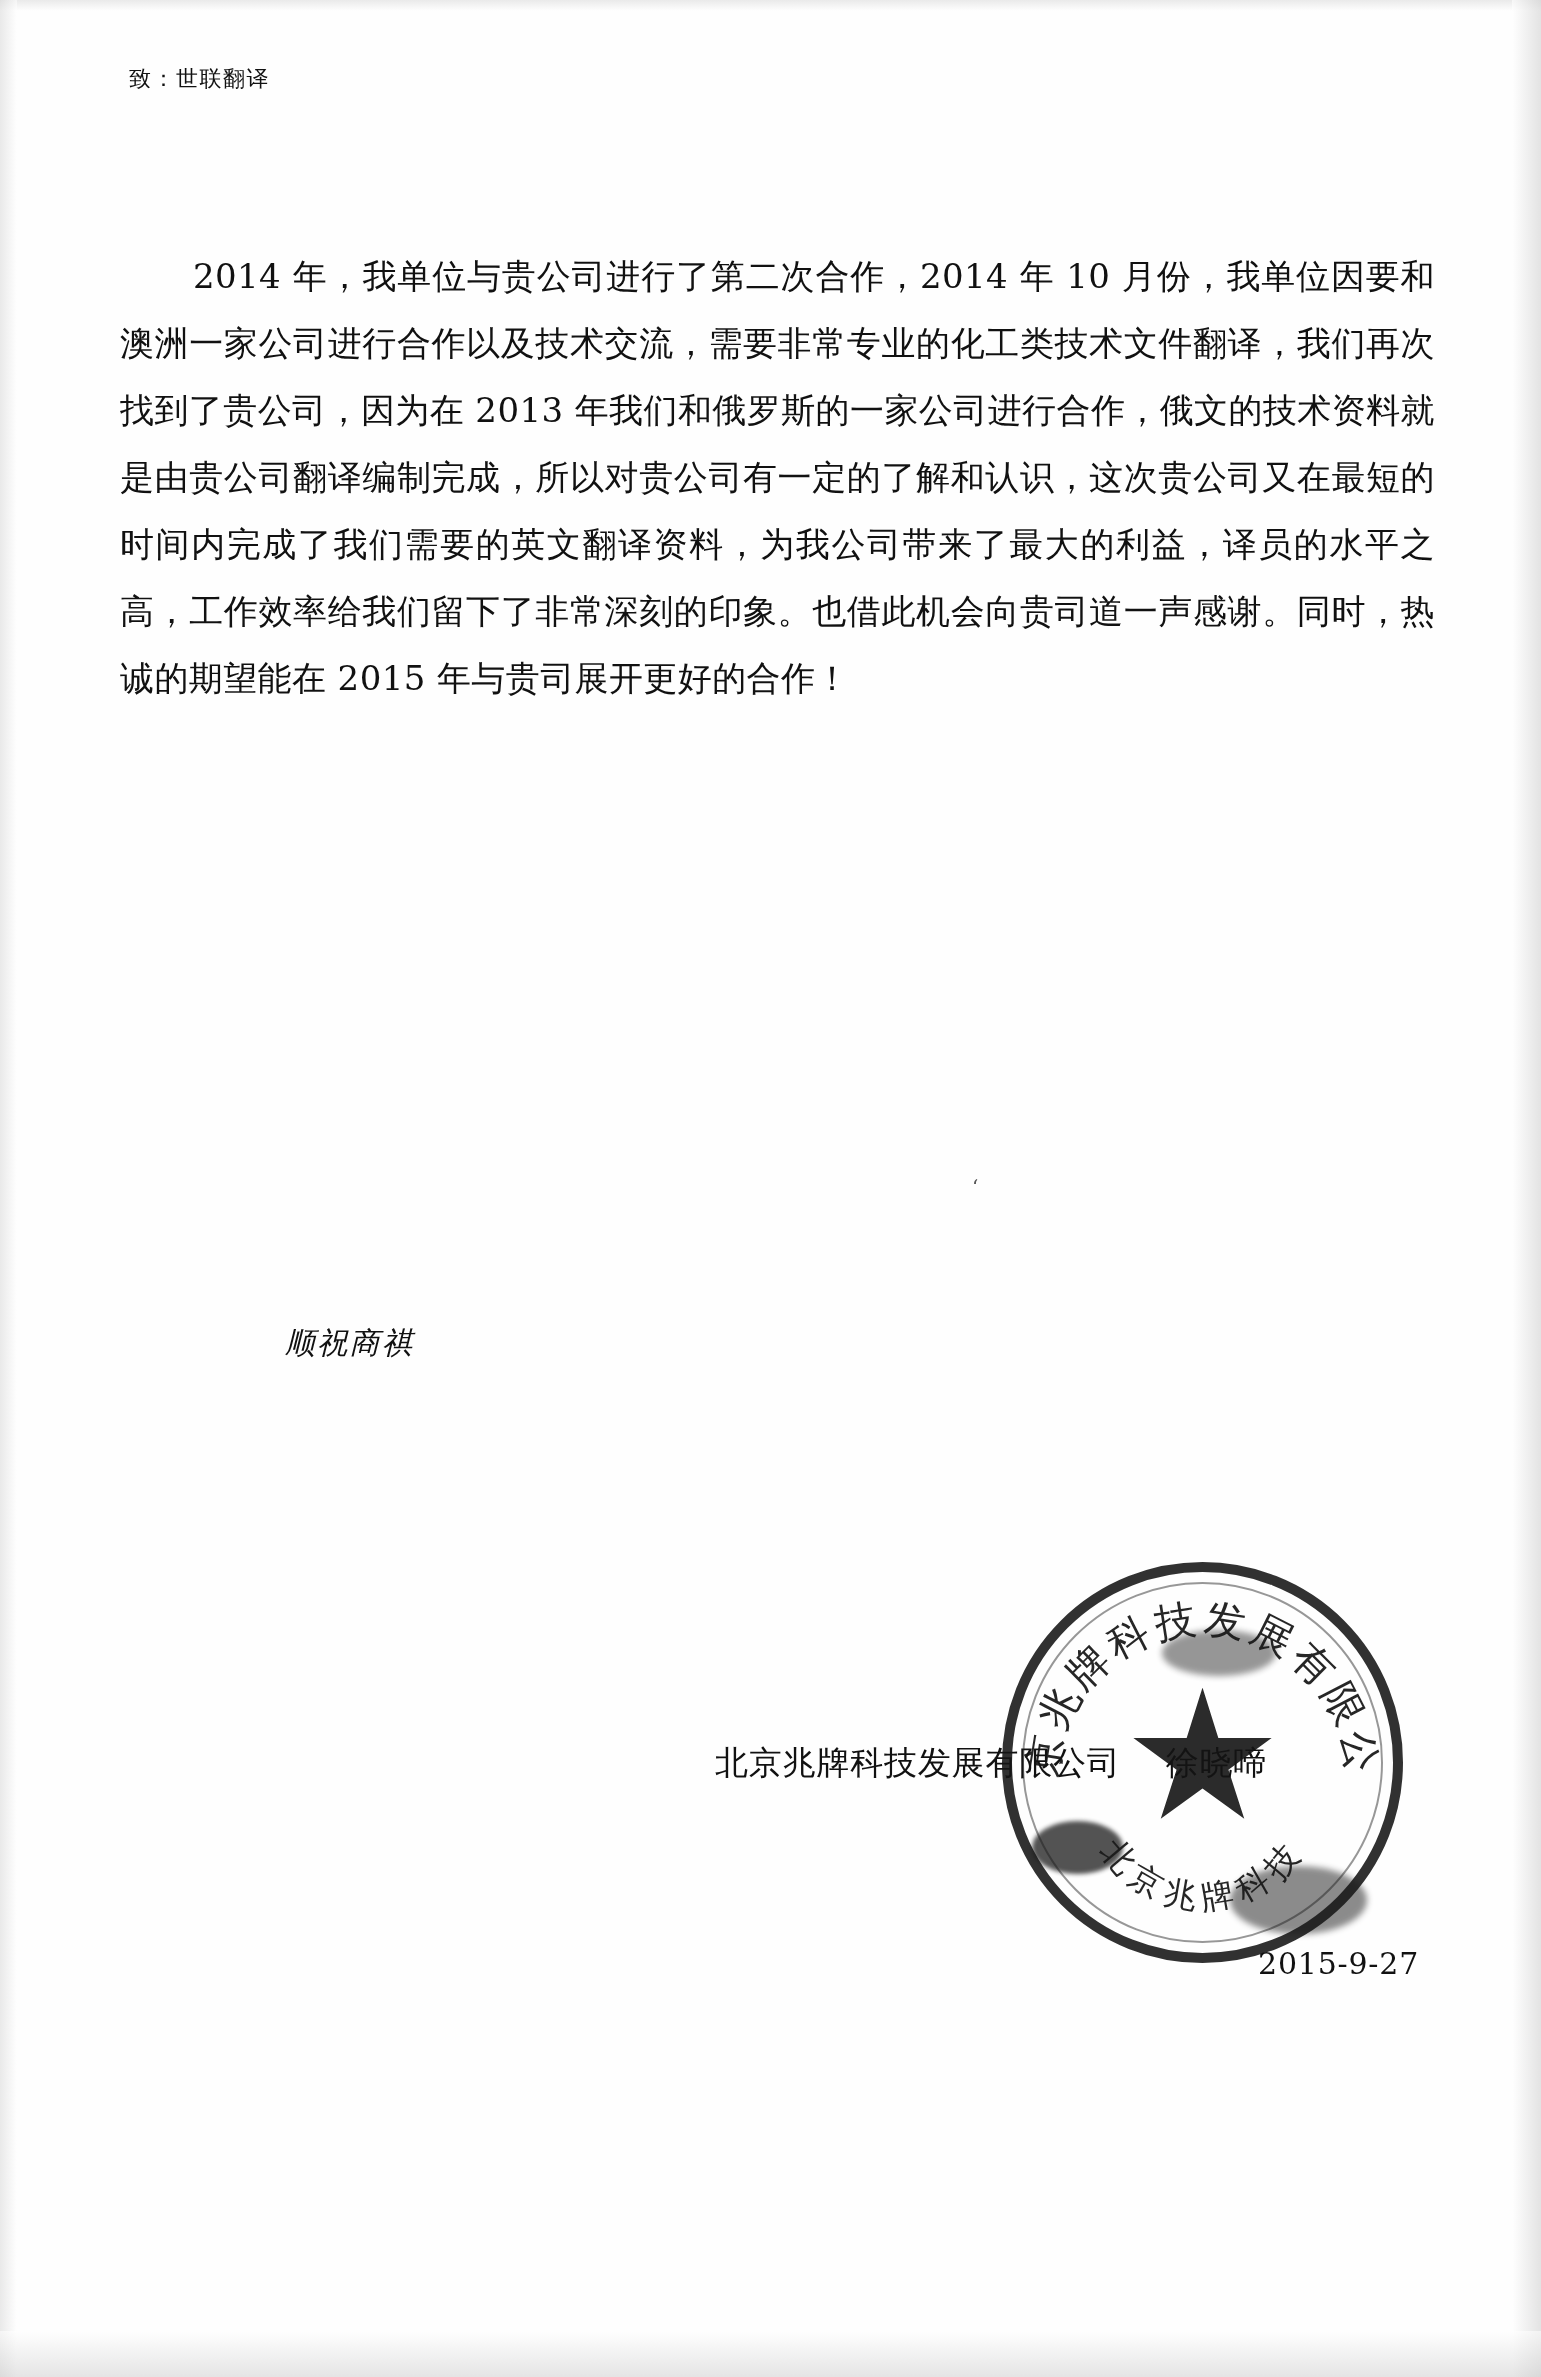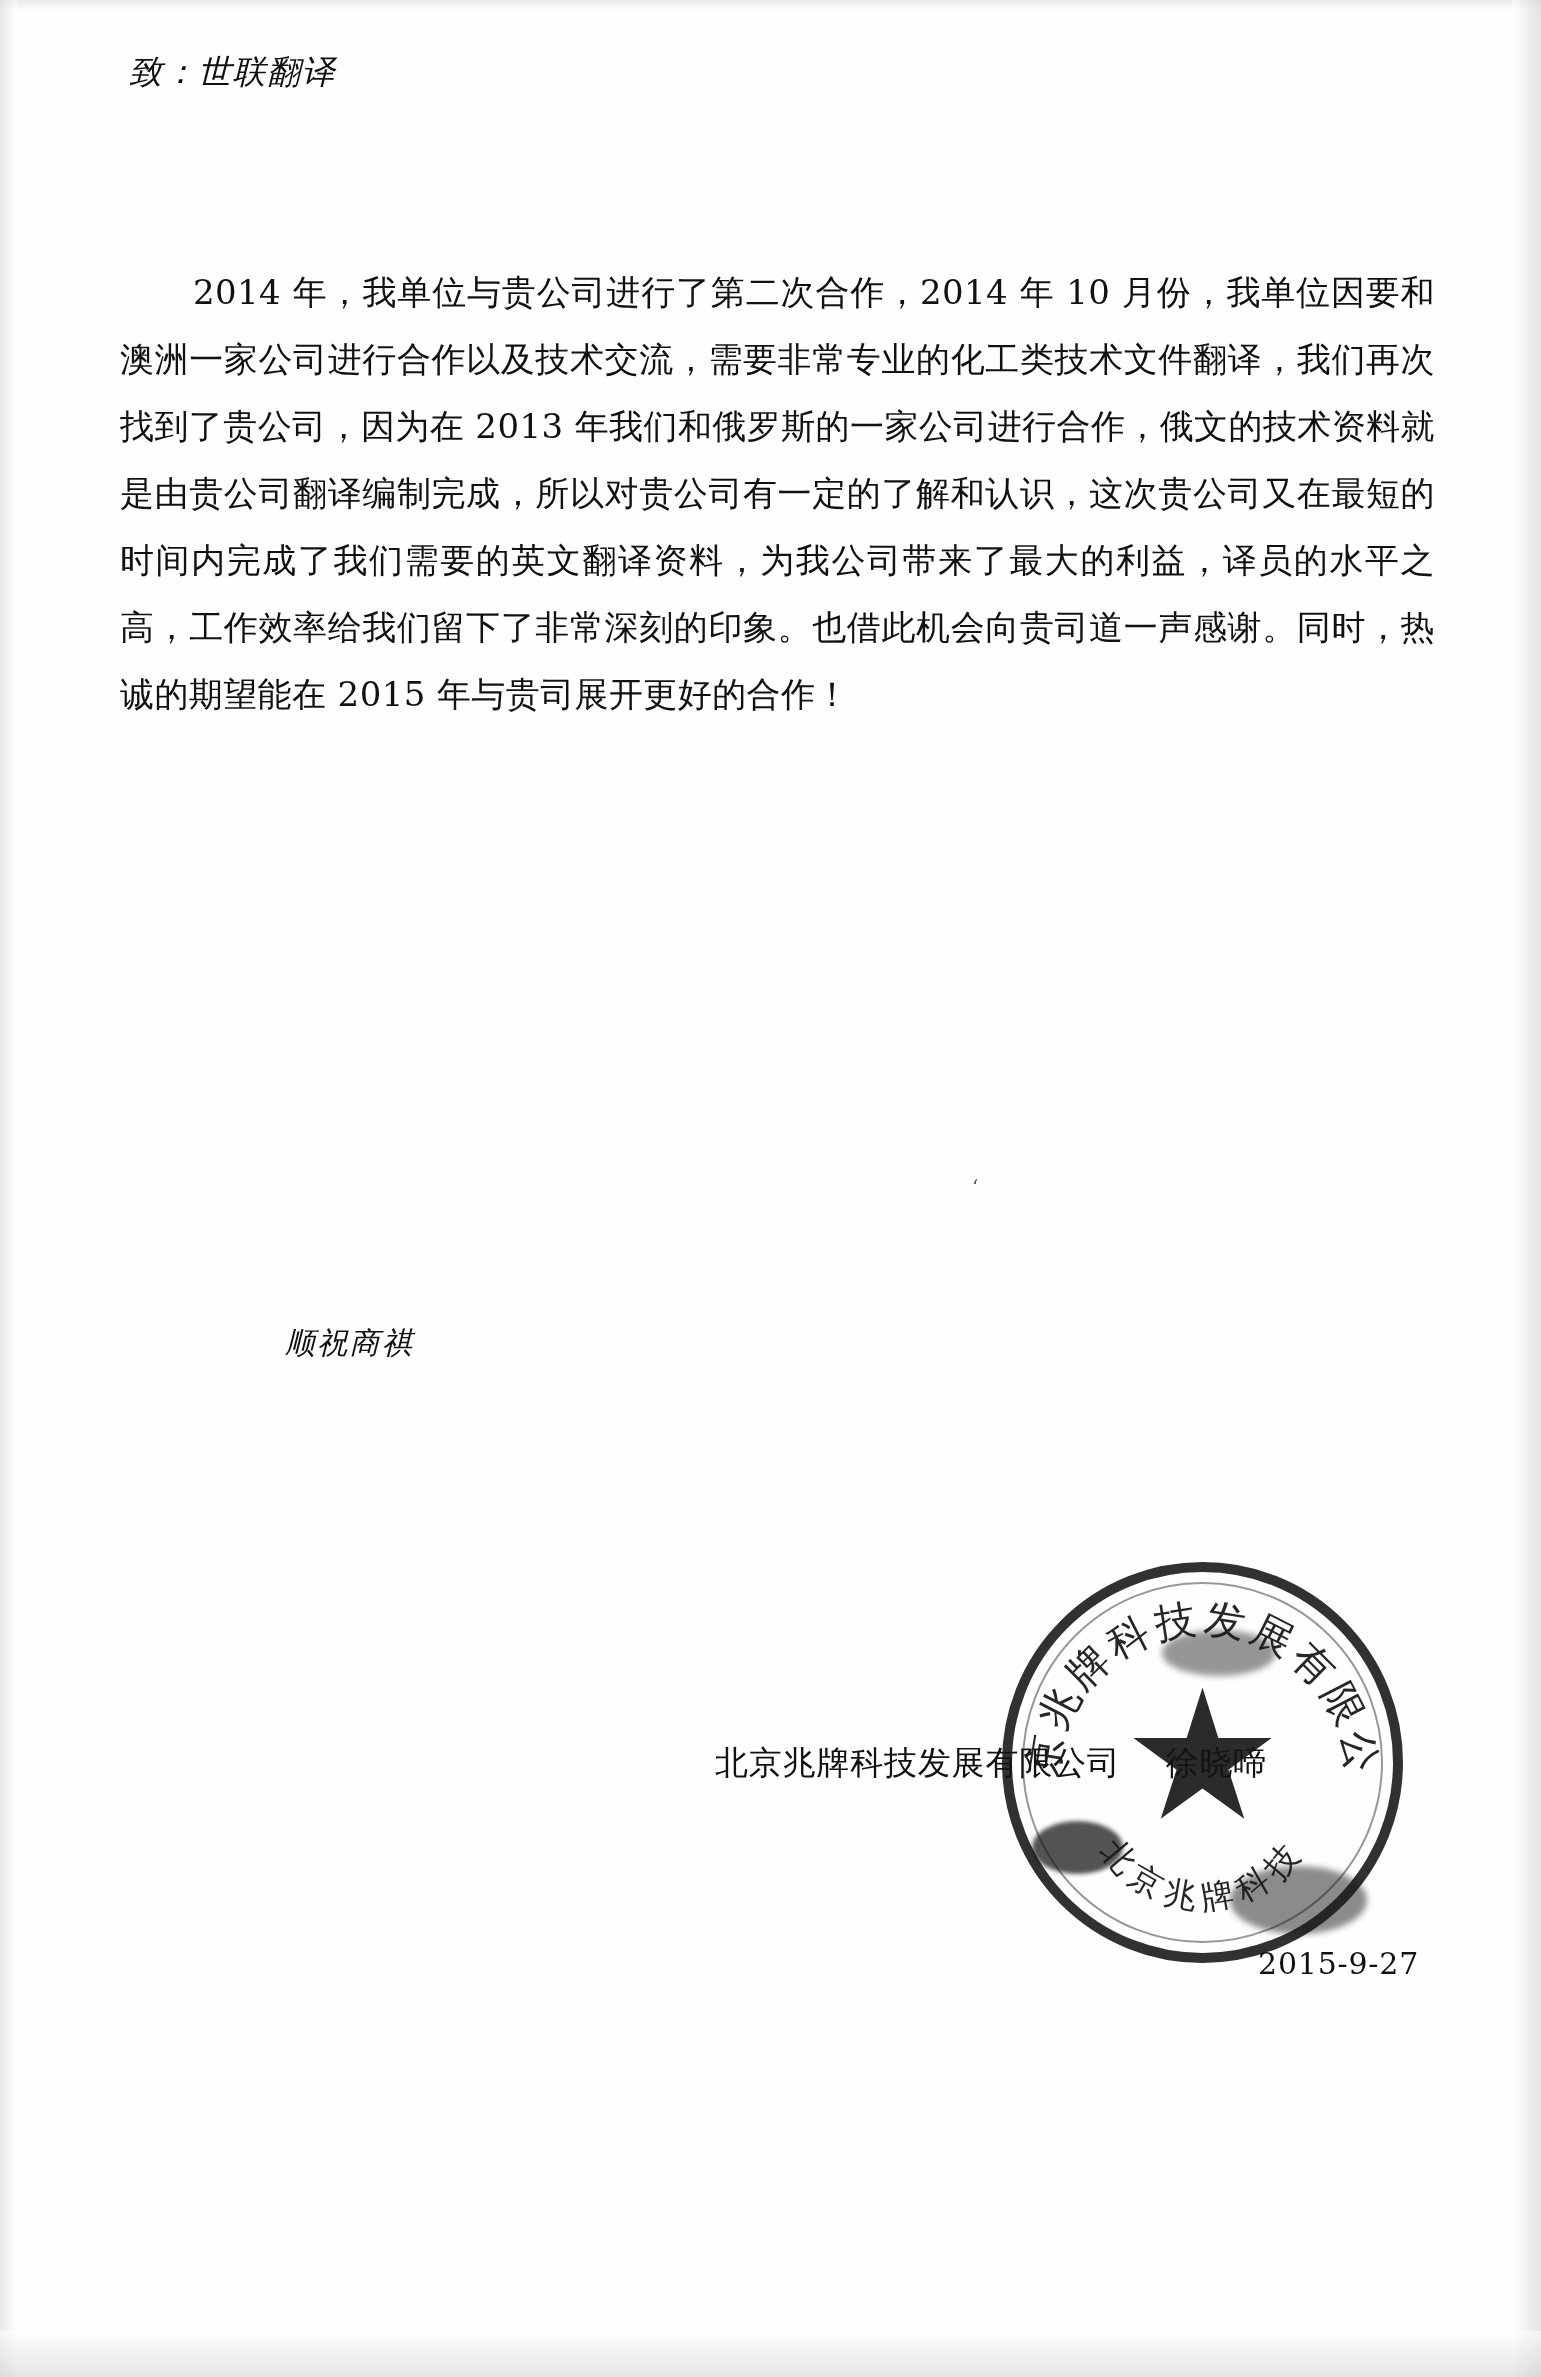--- a/index.html
+++ b/index.html
@@ -44,31 +44,30 @@
     position: absolute;
     left: 0; bottom: 0;
     width: 100%; height: 46px;
     background: linear-gradient(to top, #d0d0d0, #ffffff);
     opacity: .55;
   }
 
   .addressee {
     position: absolute;
     left: 129px;
-    top: 50px;
-    font-size: 33px;
+    top: 64px;
+    font-size: 22px;
     letter-spacing: 1.5px;
     white-space: pre;
-    font-style: italic;
   }
 
   .body-block {
     position: absolute;
     left: 120px;
-    top: 259px;
+    top: 243px;
     width: 1315px;
   }
   .body-block p {
     margin: 0;
     font-size: 34px;
     line-height: 67px;
     text-align: justify;
     text-justify: inter-ideograph;
     text-indent: 73px;
     letter-spacing: 0.4px;

